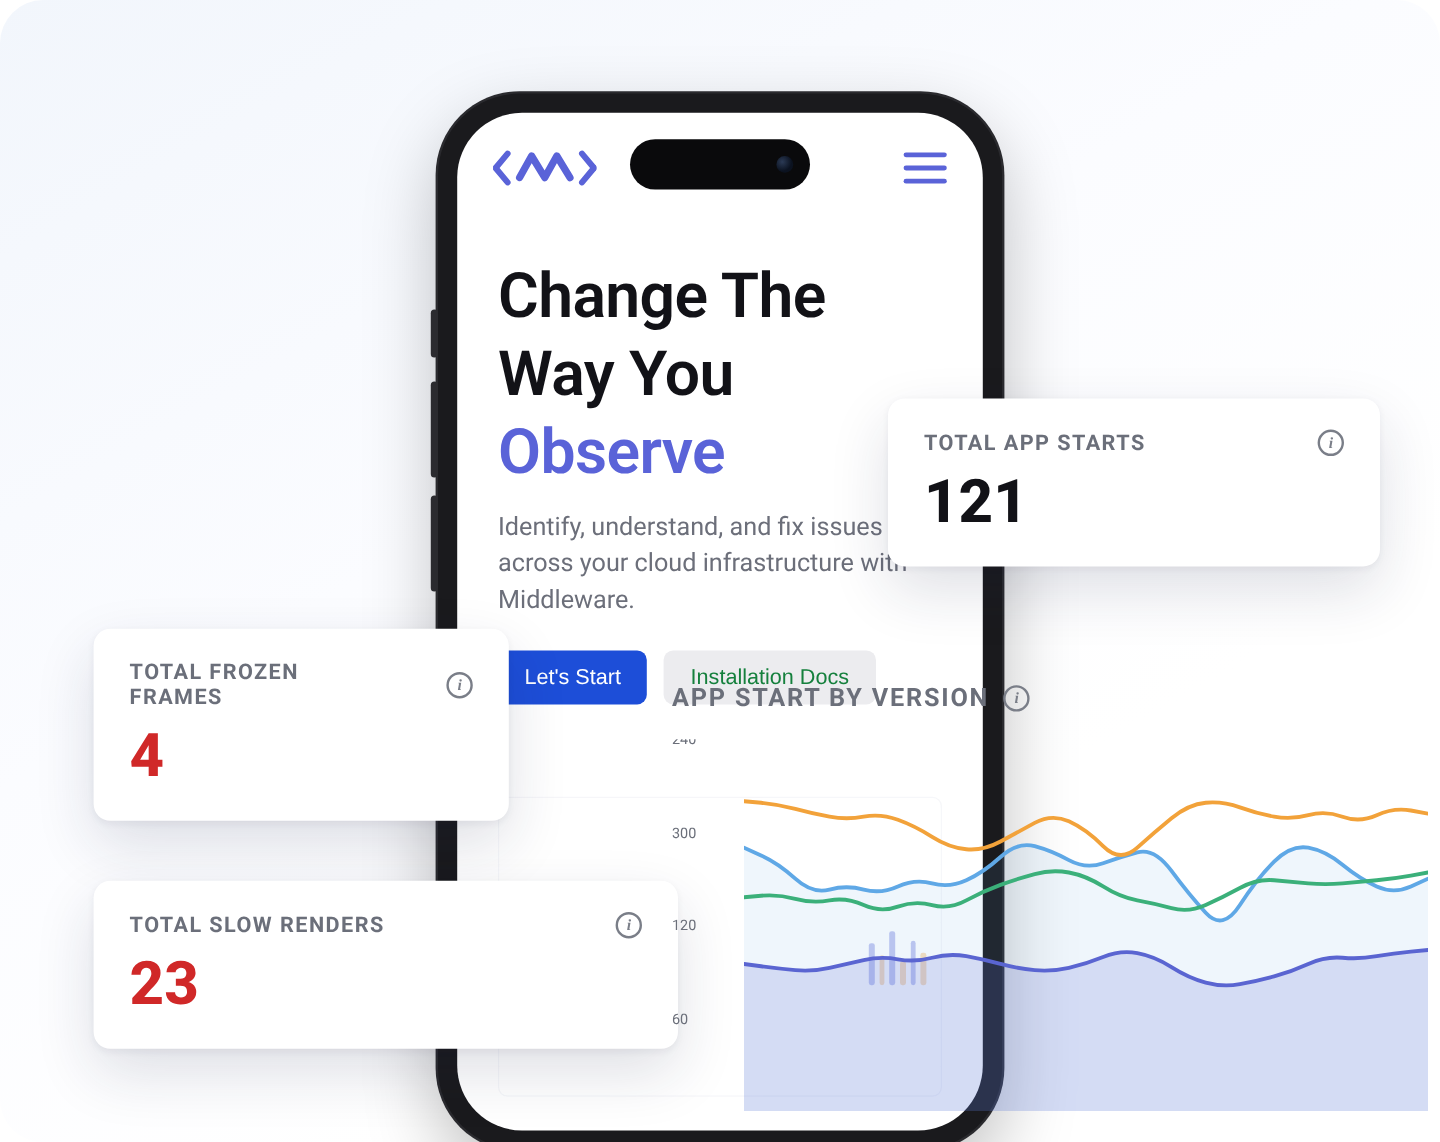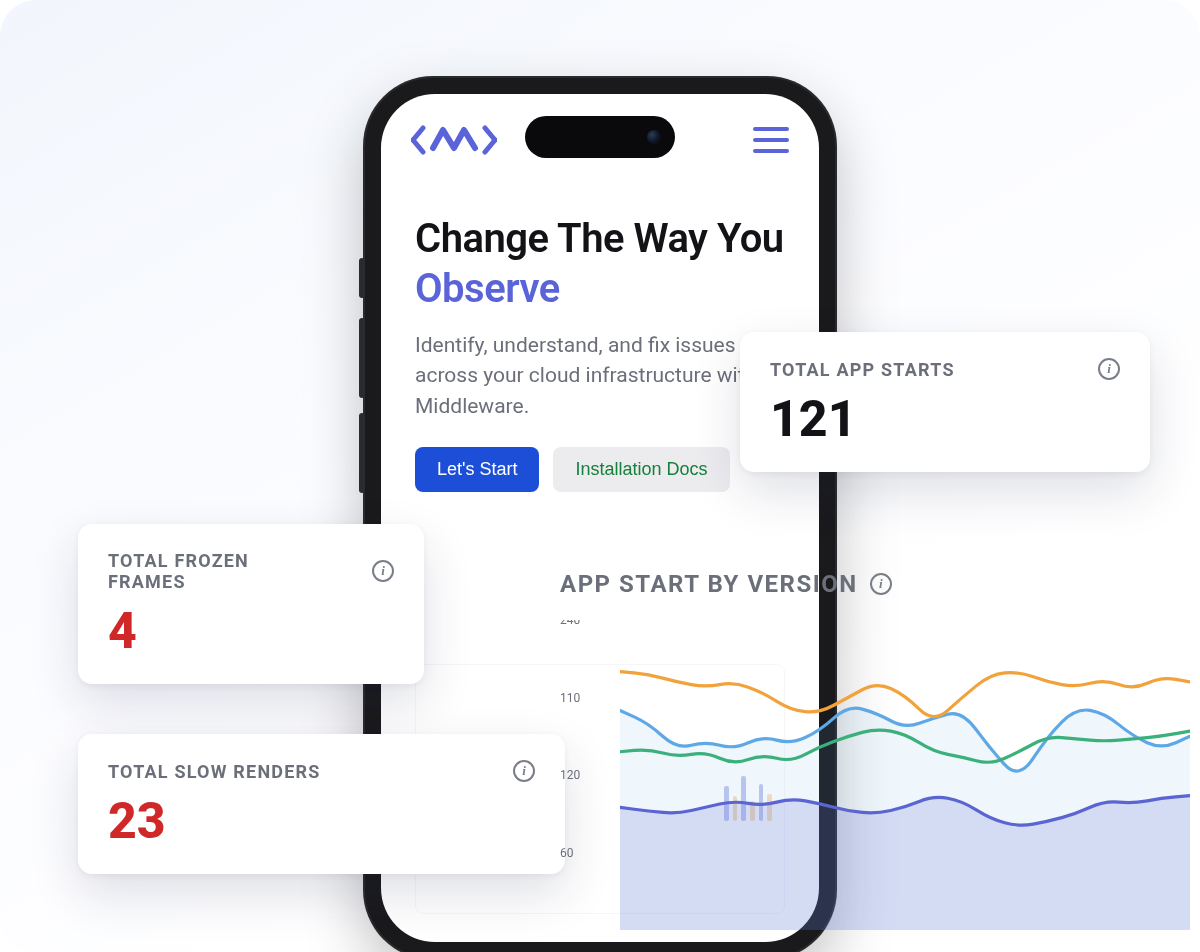--- a/index.html
+++ b/index.html
@@ -79,21 +79,21 @@
   .logo svg { display:block; }
 
   .burger { width: 36px; height: 26px; display:flex; flex-direction:column; justify-content:space-between; }
   .burger span { height: 4px; background: #5a63d8; border-radius: 2px; }
 
   .hero {
     position: absolute;
     top: 120px; left: 34px; right: 34px;
   }
   .hero h1 {
-    font-size: 40px;
+    font-size: 52px;
     line-height: 1.25;
     font-weight: 600;
     color: #121217;
     letter-spacing: -0.5px;
   }
   .hero h1 .accent { color: #5a63d8; }
   .hero p {
     margin-top: 16px;
     font-size: 21px;
     line-height: 1.45;
@@ -184,21 +184,21 @@
     left: 560px;
     top: 570px;
     width: 640px;
     height: 382px;
   }
   .chart-title-row {
     display: flex; align-items: center; gap: 12px;
     margin-bottom: 22px;
   }
   .chart-title {
-    font-size: 24px;
+    font-size: 21px;
     font-weight: 700;
     letter-spacing: 1.5px;
     color: #6b6f7a;
     text-align: center;
   }
   .chart-box {
     position: relative;
     width: 630px;
     height: 310px;
     overflow: hidden;
@@ -303,21 +303,21 @@
   </div>
 
   <div class="chart-wrap">
     <div class="chart-title-row">
       <div class="chart-title">APP START BY VERSION</div>
       <div class="info-icon">i</div>
     </div>
     <div class="chart-box">
       <div id="yticks">
           <div class="ytick" style="top: 0px;">240</div>
-          <div class="ytick" style="top: 77.5px;">110</div>
+          <div class="ytick" style="top: 77.5px;">300</div>
           <div class="ytick" style="top: 155px;">120</div>
           <div class="ytick" style="top: 232.5px;">60</div>
         </div>
       <div class="plot">
         <div class="series" id="series">
             <svg viewBox="0 0 570 310" preserveAspectRatio="none">
               <path d="M 0 187.29166666666669 Q 0 187.29166666666669 14.25 189.22916666666669 Q 28.5 191.16666666666666 42.75 192.45833333333331 Q 57 193.75 71.25 190.52083333333334 Q 85.5 187.29166666666669 99.75 184.0625 Q 114 180.83333333333331 128.25 183.41666666666666 Q 142.5 186 156.75 182.125 Q 171 178.25 185.25 180.83333333333334 Q 199.5 183.41666666666669 213.75 187.29166666666669 Q 228 191.16666666666666 242.25 192.45833333333331 Q 256.5 193.75 270.75 190.52083333333334 Q 285 187.29166666666669 299.25 181.47916666666669 Q 313.5 175.66666666666666 327.75 178.25 Q 342 180.83333333333331 356.25 189.875 Q 370.5 198.91666666666669 384.75 202.79166666666669 Q 399 206.66666666666669 413.25 204.08333333333334 Q 427.5 201.5 441.75 197.625 Q 456 193.75 470.25 187.29166666666666 Q 484.5 180.83333333333331 498.75 182.125 Q 513 183.41666666666669 527.25 180.83333333333334 Q 541.5 178.25 555.75 176.95833333333331 T 570 175.66666666666666 L 570 310 L 0 310 Z" fill="#5a5ed0" fill-opacity="0.18" stroke="none"></path>
               <path d="M 0 187.29166666666669 Q 0 187.29166666666669 14.25 189.22916666666669 Q 28.5 191.16666666666666 42.75 192.45833333333331 Q 57 193.75 71.25 190.52083333333334 Q 85.5 187.29166666666669 99.75 184.0625 Q 114 180.83333333333331 128.25 183.41666666666666 Q 142.5 186 156.75 182.125 Q 171 178.25 185.25 180.83333333333334 Q 199.5 183.41666666666669 213.75 187.29166666666669 Q 228 191.16666666666666 242.25 192.45833333333331 Q 256.5 193.75 270.75 190.52083333333334 Q 285 187.29166666666669 299.25 181.47916666666669 Q 313.5 175.66666666666666 327.75 178.25 Q 342 180.83333333333331 356.25 189.875 Q 370.5 198.91666666666669 384.75 202.79166666666669 Q 399 206.66666666666669 413.25 204.08333333333334 Q 427.5 201.5 441.75 197.625 Q 456 193.75 470.25 187.29166666666666 Q 484.5 180.83333333333331 498.75 182.125 Q 513 183.41666666666669 527.25 180.83333333333334 Q 541.5 178.25 555.75 176.95833333333331 T 570 175.66666666666666" fill="none" stroke="#5a5ed0" stroke-width="3.2" stroke-linecap="round" stroke-linejoin="round"></path>
               <path d="M 0 90.41666666666666 Q 0 90.41666666666666 14.25 96.875 Q 28.5 103.33333333333334 42.75 116.25 Q 57 129.16666666666666 71.25 125.29166666666667 Q 85.5 121.41666666666669 99.75 125.29166666666667 Q 114 129.16666666666666 128.25 122.70833333333333 Q 142.5 116.25 156.75 120.125 Q 171 124 185.25 117.54166666666666 Q 199.5 111.08333333333331 213.75 98.16666666666666 Q 228 85.25 242.25 89.125 Q 256.5 93 270.75 100.75 Q 285 108.5 299.25 103.33333333333333 Q 313.5 98.16666666666666 327.75 94.29166666666666 Q 342 90.41666666666666 356.25 109.79166666666666 Q 370.5 129.16666666666666 384.75 144.66666666666666 Q 399 160.16666666666666 413.25 138.20833333333331 Q 427.5 116.25 441.75 102.04166666666667 Q 456 87.83333333333334 470.25 90.41666666666667 Q 484.5 93 498.75 104.625 Q 513 116.25 527.25 122.70833333333333 Q 541.5 129.16666666666666 555.75 122.70833333333333 T 570 116.25 L 570 310 L 0 310 Z" fill="#5fa8e6" fill-opacity="0.10" stroke="none"></path>
               <path d="M 0 90.41666666666666 Q 0 90.41666666666666 14.25 96.875 Q 28.5 103.33333333333334 42.75 116.25 Q 57 129.16666666666666 71.25 125.29166666666667 Q 85.5 121.41666666666669 99.75 125.29166666666667 Q 114 129.16666666666666 128.25 122.70833333333333 Q 142.5 116.25 156.75 120.125 Q 171 124 185.25 117.54166666666666 Q 199.5 111.08333333333331 213.75 98.16666666666666 Q 228 85.25 242.25 89.125 Q 256.5 93 270.75 100.75 Q 285 108.5 299.25 103.33333333333333 Q 313.5 98.16666666666666 327.75 94.29166666666666 Q 342 90.41666666666666 356.25 109.79166666666666 Q 370.5 129.16666666666666 384.75 144.66666666666666 Q 399 160.16666666666666 413.25 138.20833333333331 Q 427.5 116.25 441.75 102.04166666666667 Q 456 87.83333333333334 470.25 90.41666666666667 Q 484.5 93 498.75 104.625 Q 513 116.25 527.25 122.70833333333333 Q 541.5 129.16666666666666 555.75 122.70833333333333 T 570 116.25" fill="none" stroke="#5fa8e6" stroke-width="3.2" stroke-linecap="round" stroke-linejoin="round"></path>

